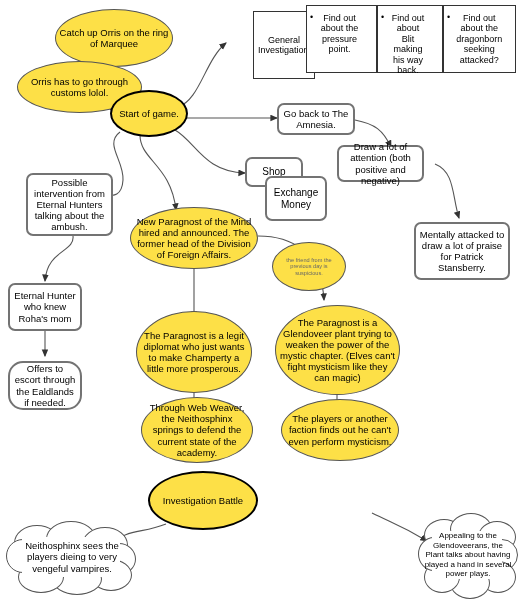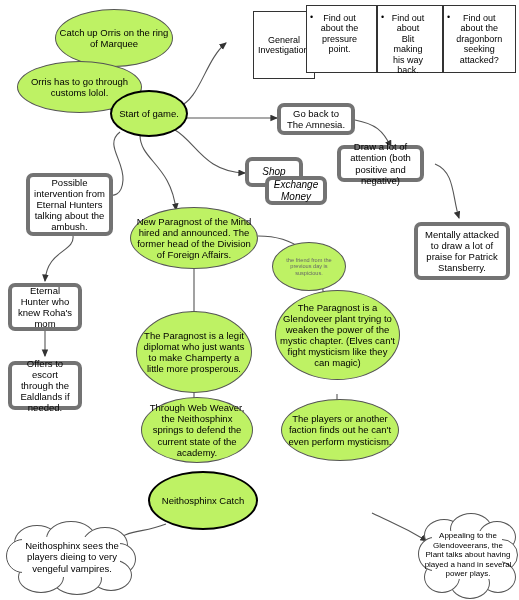--- a/index.html
+++ b/index.html
@@ -35,42 +35,42 @@
   }
   .node .txt {
     display: block;
     width: 100%;
     padding: 0 3px;
     box-sizing: border-box;
     white-space: pre-line;
   }
   
   .rbox {
-    border: 4px solid #737373;
+    border: 2px solid #737373;
     border-radius: 7px;
     background: #ffffff;
   }
   
   .cell {
     border: 1px solid #333333;
     background: #ffffff;
   }
   .cell .txt { padding: 0 4px; }
   
   .ellipse {
     border: 1px solid #555555;
     border-radius: 50%;
-    background: #bef264;
+    background: #fde047;
     text-align: center;
   }
   .ellipse.bold {
     border-width: 2.5px;
     border-color: #000000;
   }
-  .italic { font-style: italic; }
+  .italic { }
   .bullet {
     display: flex;
     align-items: flex-start;
     justify-content: flex-start;
     text-align: center;
   }
   .bullet .dot {
     flex: 0 0 auto;
     font-size: 9px;
     line-height: 1.1;
@@ -198,62 +198,62 @@
   </div>
 
   <div class="node rbox" style="left:414px; top:222px; width:96px; height:58px; font-size:9.5px;">
     <span class="txt">Mentally attacked to draw a lot of praise for Patrick Stansberry.</span>
   </div>
 
   <div class="node rbox italic" style="left:245px; top:157px; width:58px; height:30px; font-size:10px;">
     <span class="txt">Shop</span>
   </div>
 
-  <div class="node rbox italic" style="left:265px; top:176px; width:62px; height:29px; font-size:10px;">
+  <div class="node rbox italic" style="left:265px; top:176px; width:62px; height:45px; font-size:10px;">
     <span class="txt">Exchange Money</span>
   </div>
 
   <div class="node rbox" style="left:26px; top:173px; width:87px; height:63px; font-size:9.5px;">
     <span class="txt">Possible intervention from Eternal Hunters talking about the ambush.</span>
   </div>
 
   <div class="node rbox" style="left:8px; top:283px; width:74px; height:48px; font-size:9.5px;">
     <span class="txt">Eternal Hunter who knew Roha's mom</span>
   </div>
 
-  <div class="node rbox" style="left:8px; top:361px; width:74px; height:49px; font-size:9.5px;">
+  <div class="node rbox" style="left:8px; top:361px; width:74px; height:49px; font-size:9.5px;border-radius:15px;">
     <span class="txt">Offers to escort through the Ealdlands if needed.</span>
   </div>
 
   <div class="node ellipse" style="left:130px; top:207px; width:128px; height:62px; font-size:9.5px;">
     <span class="txt">New Paragnost of the Mind hired and announced.  The former head of the Division of Foreign Affairs.</span>
   </div>
 
   <div class="node ellipse" style="left:272px; top:242px; width:74px; height:49px; font-size:5.6px; color:#666;">
     <span class="txt">the friend from the previous day is suspicious.</span>
   </div>
 
   <div class="node ellipse" style="left:136px; top:311px; width:116px; height:82px; font-size:9.5px;">
     <span class="txt">The Paragnost is a legit diplomat who just wants to make Champerty a little more prosperous.</span>
   </div>
 
-  <div class="node ellipse" style="left:275px; top:290px; width:125px; height:90px; font-size:9.5px;">
+  <div class="node ellipse" style="left:275px; top:305px; width:125px; height:90px; font-size:9.5px;">
     <span class="txt">The Paragnost is a Glendoveer plant trying to weaken the power of the mystic chapter. (Elves can't fight mysticism like they can magic)</span>
   </div>
 
   <div class="node ellipse" style="left:281px; top:399px; width:118px; height:62px; font-size:9.5px;">
     <span class="txt">The players or another faction finds out he can't even perform mysticism.</span>
   </div>
 
   <div class="node ellipse" style="left:141px; top:397px; width:112px; height:66px; font-size:9.5px;">
     <span class="txt">Through Web Weaver, the Neithosphinx springs to defend the current state of the academy.</span>
   </div>
 
   <div class="node ellipse bold" style="left:148px; top:471px; width:110px; height:59px; font-size:9.5px;">
-    <span class="txt">Neithosphinx Catch</span>
+    <span class="txt">Investigation Battle</span>
   </div>
 
 
   <div class="cloud" style="left:6px; top:521px; width:130px; height:72px;">
     <div class="lobe" style="left:8px;  top:4px;  width:44px; height:34px;"></div>
     <div class="lobe" style="left:40px; top:0px;  width:48px; height:34px;"></div>
     <div class="lobe" style="left:76px; top:6px;  width:44px; height:34px;"></div>
     <div class="lobe" style="left:96px; top:22px; width:32px; height:30px;"></div>
     <div class="lobe" style="left:84px; top:38px; width:40px; height:30px;"></div>
     <div class="lobe" style="left:46px; top:42px; width:48px; height:30px;"></div>

